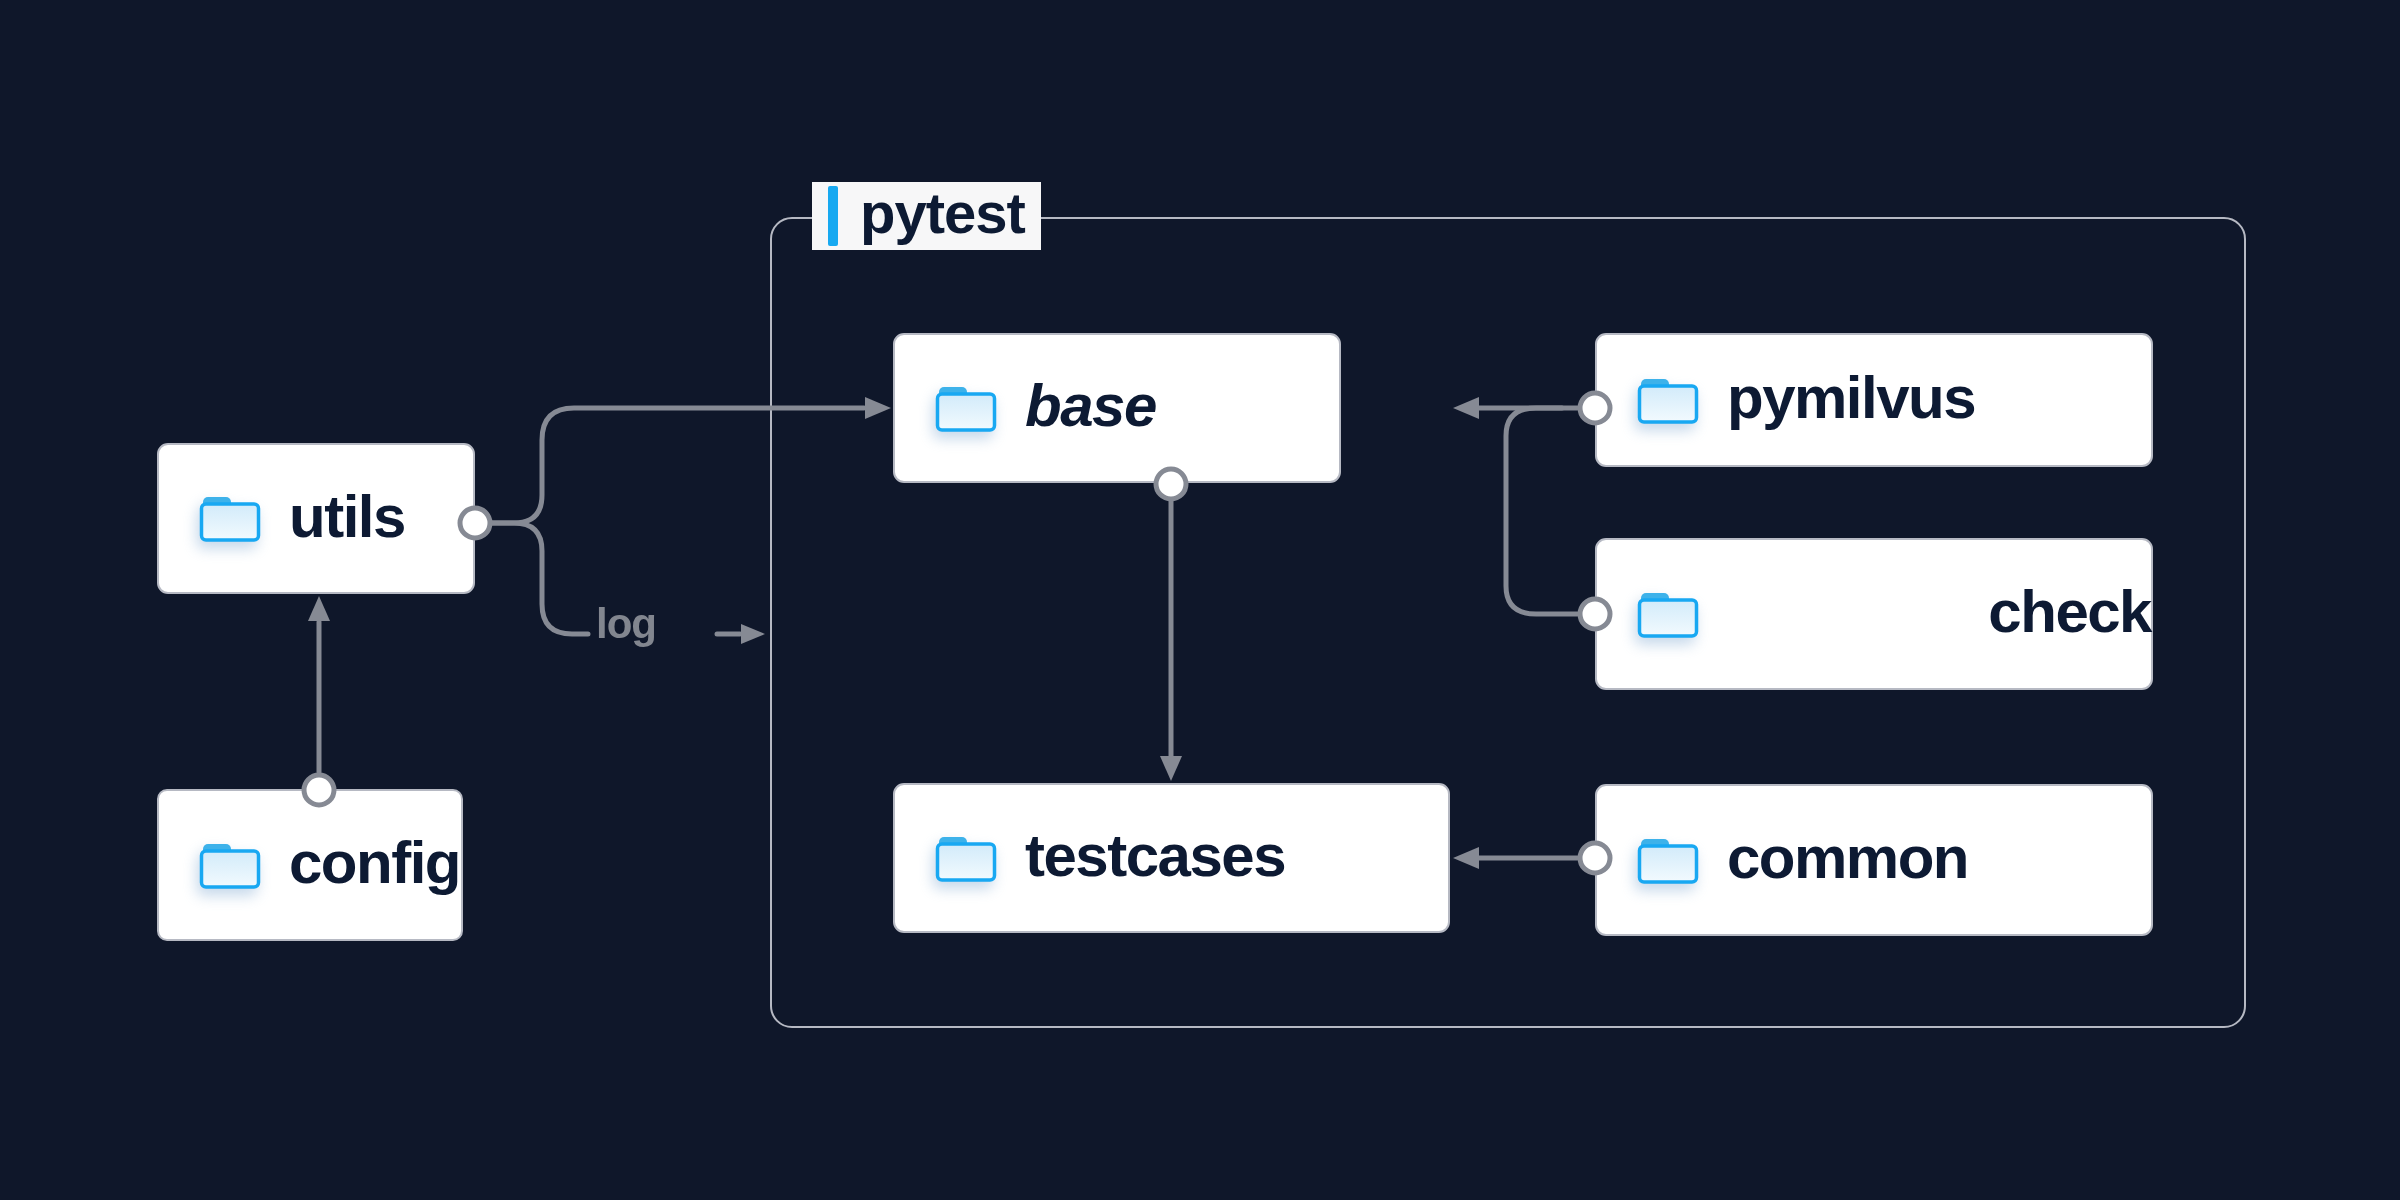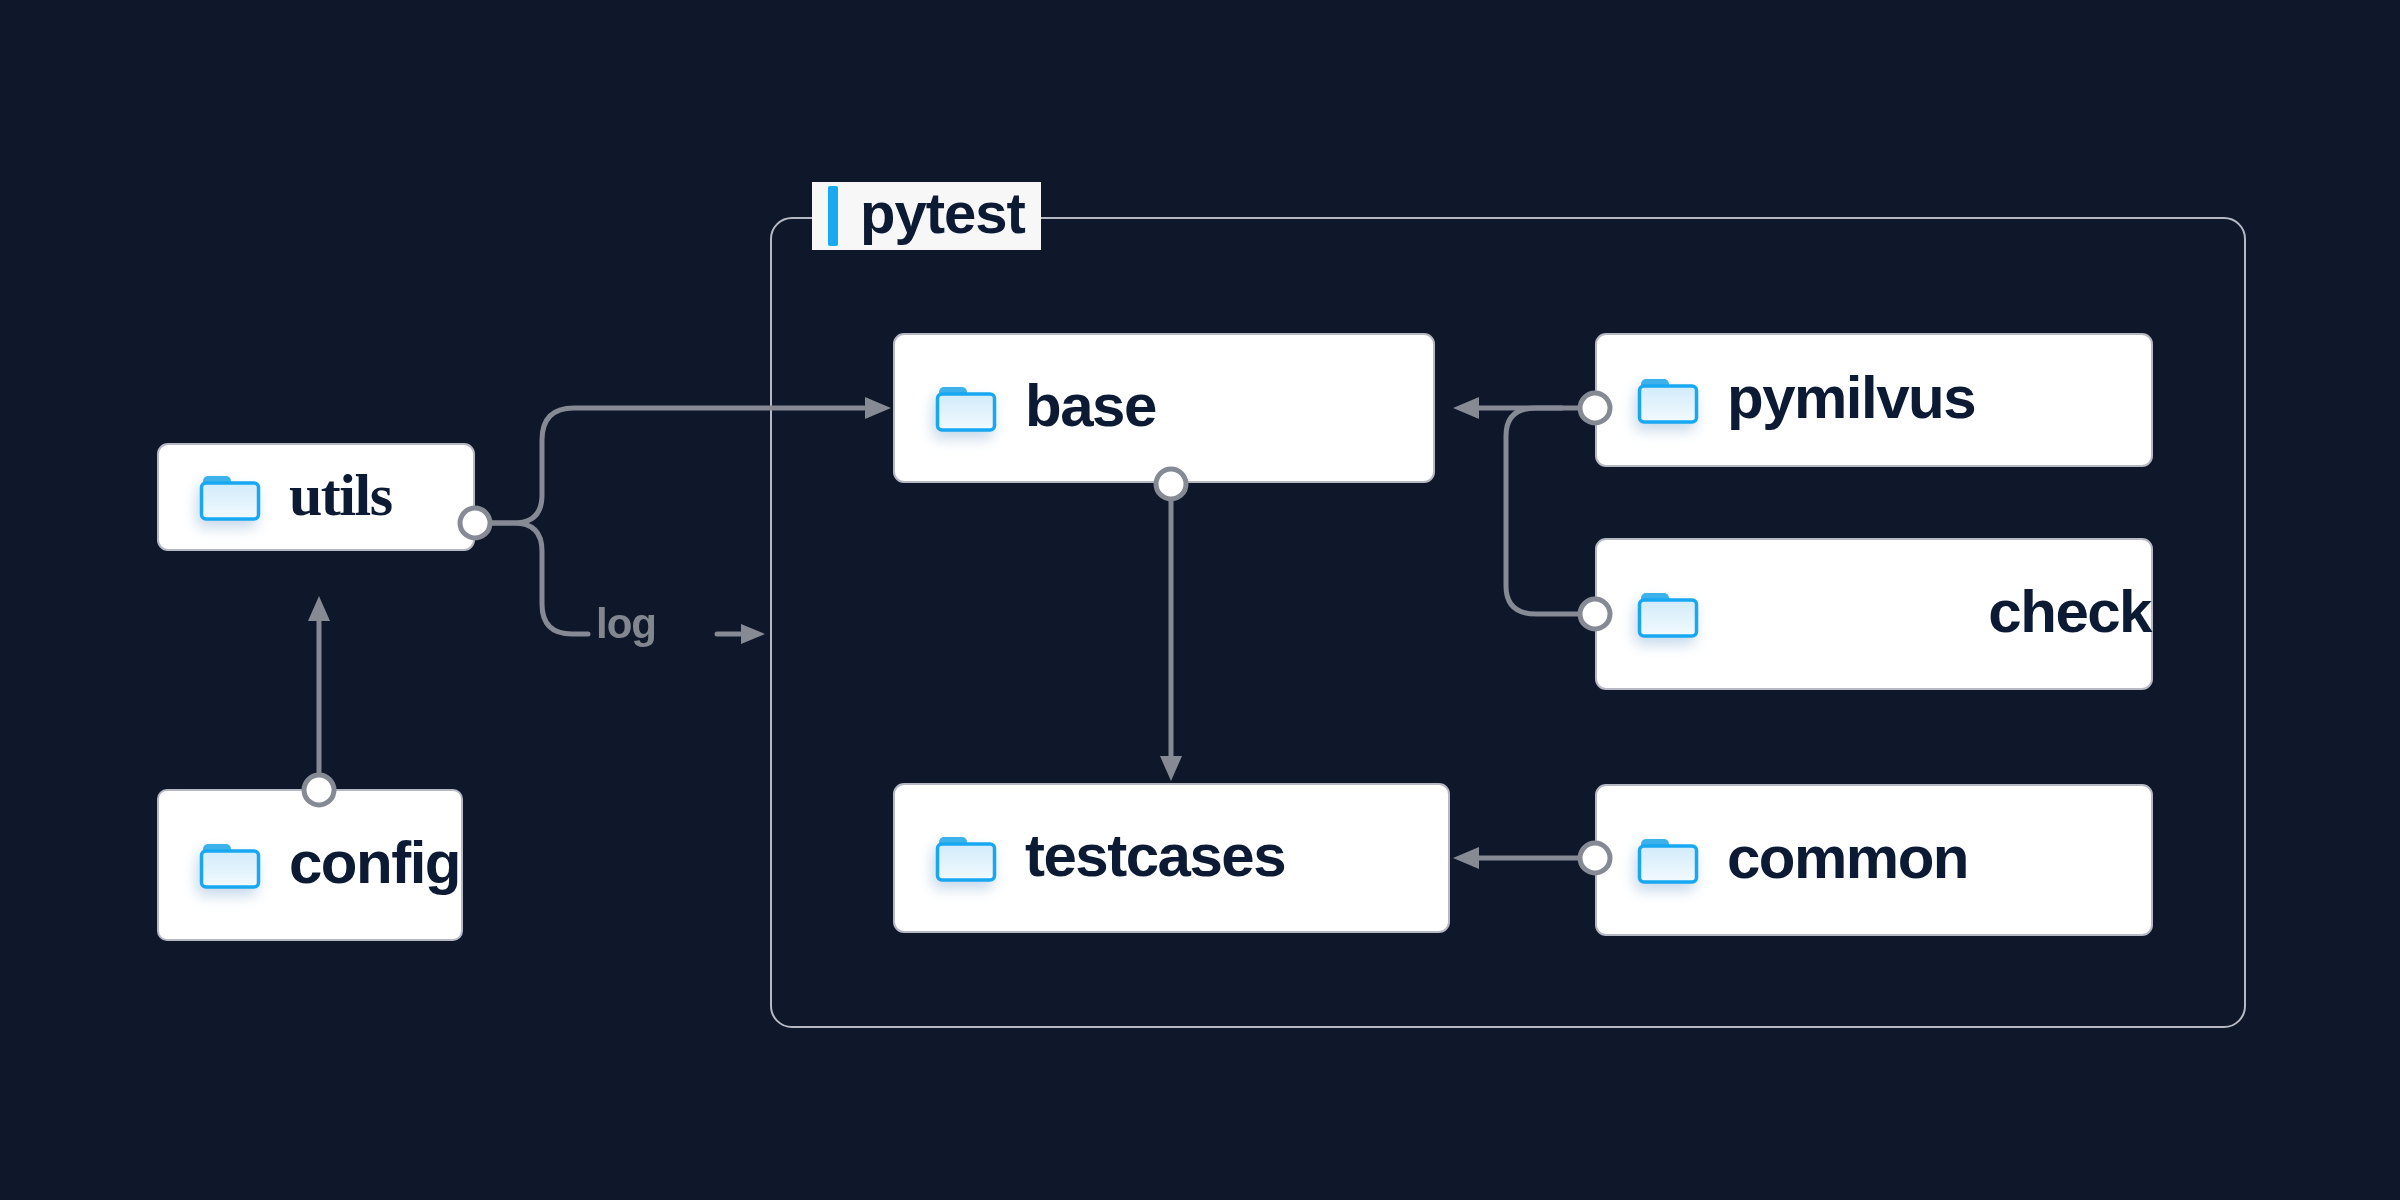--- a/index.html
+++ b/index.html
@@ -71,23 +71,23 @@
     margin-left: 28px;
     line-height: 1;
     padding-bottom: 4px;
   }
   .folder {
     width: 62px; height: 47px;
     flex: 0 0 auto;
     filter: drop-shadow(-3px 7px 7px rgba(115, 160, 205, 0.40));
   }
 
-  #node-utils     { left: 157px;  top: 443px; width: 318px; height: 108px; font-family: Liberation Serif, serif; }
+  #node-utils     { left: 157px;  top: 443px; width: 318px; height: 151px; }
   #node-config    { left: 157px;  top: 789px; width: 306px; height: 152px; border-radius: 10px; }
-  #node-base      { left: 893px;  top: 333px; width: 542px; height: 150px; }
+  #node-base      { left: 893px;  top: 333px; width: 448px; height: 150px; font-style: italic; }
   #node-pymilvus  { left: 1595px; top: 333px; width: 558px; height: 134px; }
   #node-check     { left: 1595px; top: 538px; width: 558px; height: 152px; justify-content: space-between; }
   #node-testcases { left: 893px;  top: 783px; width: 557px; height: 150px; }
   #node-common    { left: 1595px; top: 784px; width: 558px; height: 152px; }
 
   
   .wires {
     position: absolute;
     left: 0; top: 0;
     width: 2400px; height: 1200px;

